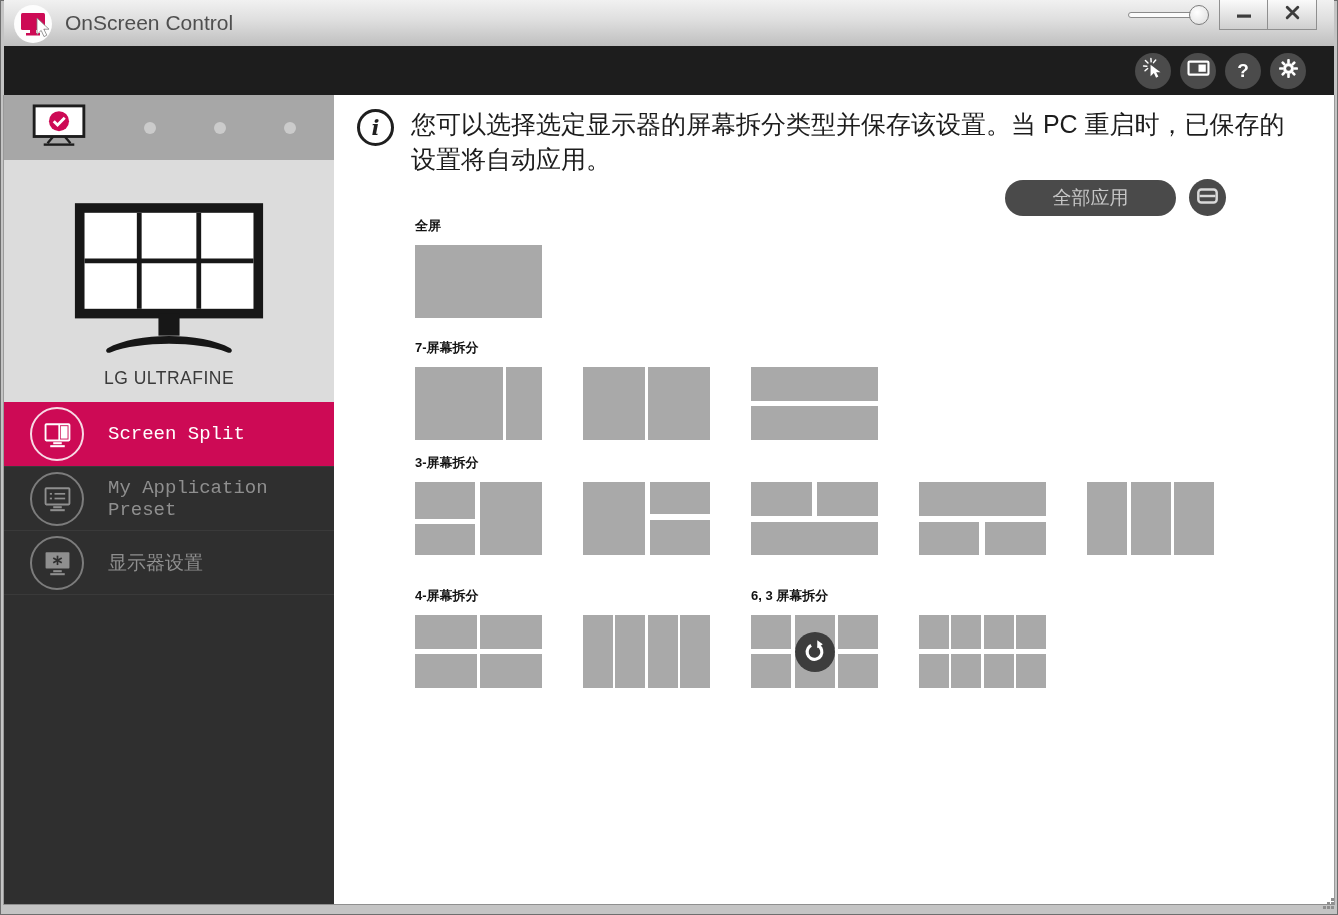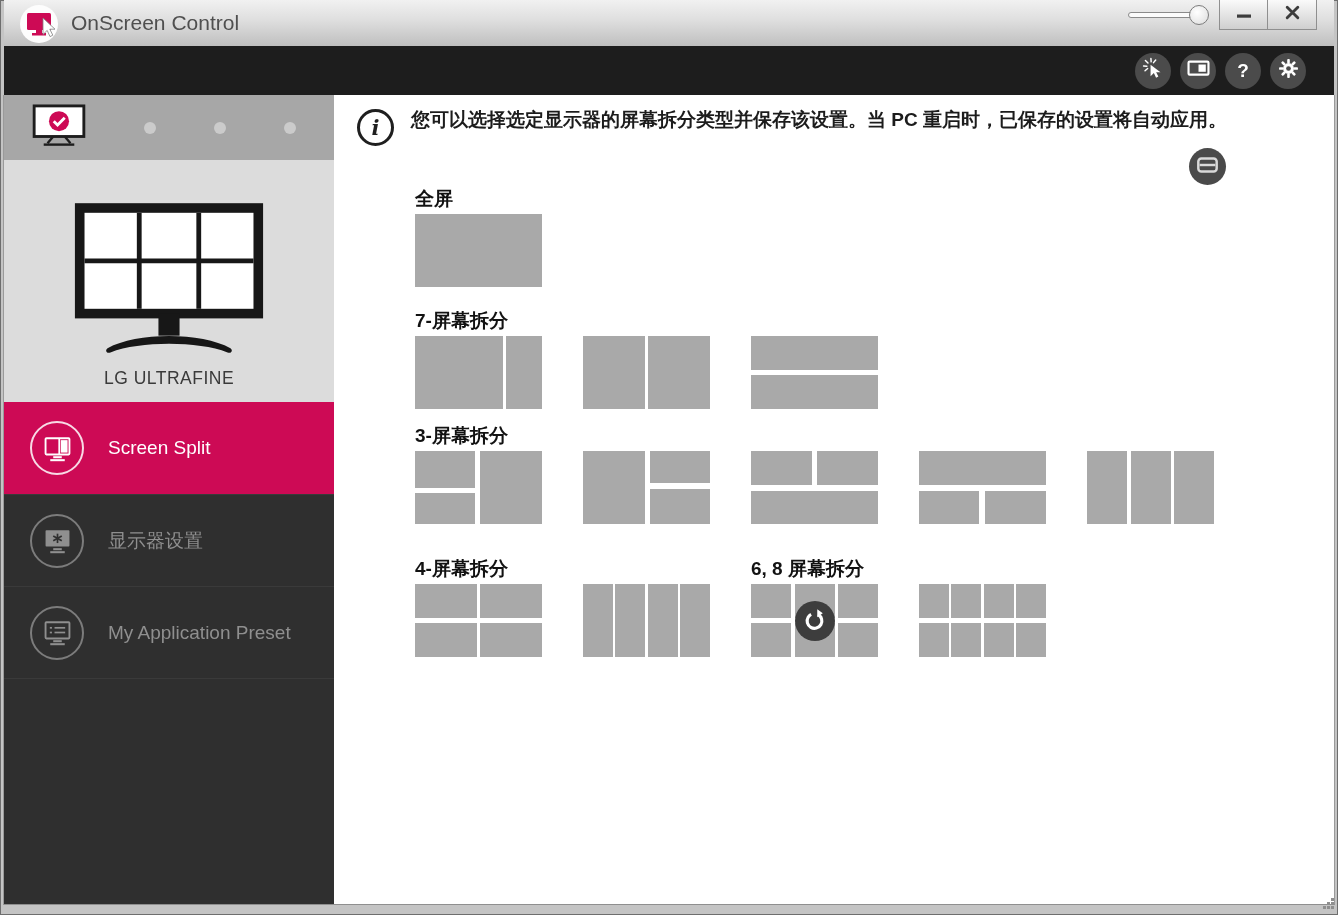--- a/index.html
+++ b/index.html
@@ -8,21 +8,21 @@
   .window {
     width: 1338px; height: 915px; position: relative;
     padding: 0 4px 10px 4px; background: #c4c4c4;
     outline: 1px solid #6e6e6e; outline-offset: -1px;
   }
 
   
   .titlebar {
     height: 46px; display: flex; align-items: center;
     background: linear-gradient(#f1f1f1 0%, #dedede 45%, #bfbfbf 100%);
-    position: relative; padding-left: 15px; text-align: right;
+    position: relative; padding-left: 9px; text-align: right;
   }
   .app-icon { width: 40px; height: 40px; margin-top: 2px; flex: none; }
   .title-text { margin-left: 12px; font-size: 21px; color: #4f4f4f; }
   .tb-slider { position: absolute; top: 12px; right: 128px; width: 78px; height: 6px;
     background: #fbfbfb; border: 1px solid #8a8a8a; border-radius: 3px; }
   .tb-slider .knob { position: absolute; right: -4px; top: -8px; width: 20px; height: 20px;
     border-radius: 50%; background: radial-gradient(circle at 40% 35%, #ffffff, #dcdcdc);
     border: 1px solid #7c7c7c; }
   .win-buttons { position: absolute; top: 0; right: 17px; display: flex; }
   .win-btn { width: 49px; height: 30px; border: 1px solid #8f8f8f; border-top: none;
@@ -42,54 +42,54 @@
 
   
   .sidebar { width: 330px; flex: none; background: #2f2f2f; display: flex; flex-direction: column; }
   .monitor-strip { height: 65px; background: #a7a7a7; display: flex; align-items: center;
     padding: 0 38px 0 28px; justify-content: space-between; }
   .monitor-dot { width: 12px; height: 12px; border-radius: 50%; background: #cbcbcb; }
   .monitor-preview { height: 242px; background: #dcdcdc; display: flex; flex-direction: column;
     align-items: center; padding-top: 42px; }
   .monitor-name { margin-top: 6px; font-size: 17.5px; color: #3a3a3a; letter-spacing: 0.5px; }
 
-  .menu-item { height: 92px; display: flex; align-items: center; padding-left: 26px; gap: 24px;
-    background: #2f2f2f; color: #8f8f8f; border-top: 1px solid #3a3a3a; cursor: default; }
+  .menu-item { height: 64px; display: flex; align-items: center; padding-left: 26px; gap: 24px;
+    background: #2f2f2f; color: #8f8f8f; border-top: 1px solid #3a3a3a; cursor: default; font-family: Liberation Mono, monospace; }
   .menu-item.active { background: #cd0a55; color: #ffffff; border-top: none; }
   .icon-ring { width: 54px; height: 54px; border: 2px solid #7c7c7c; border-radius: 50%;
     display: flex; align-items: center; justify-content: center; flex: none; }
   .menu-item.active .icon-ring { border-color: rgba(255,255,255,0.85); }
   .menu-label { font-size: 19px; }
   .sidebar-footer { flex: 1; background: #2f2f2f; border-top: 1px solid #3a3a3a; }
 
   
   .main { flex: 1; background: #fff; overflow: hidden; }
   .info-row { display: flex; gap: 17px; padding: 12px 30px 0 23px; }
   .info-icon { width: 37px; height: 37px; border: 3px solid #1f1f1f; border-radius: 50%;
     flex: none; display: flex; align-items: center; justify-content: center;
     font-family: "DejaVu Serif", serif; font-style: italic; font-weight: bold; font-size: 21px;
     color: #1f1f1f; margin-top: 2px; }
-  .info-text { font-size: 19px; line-height: 1.4; color: #1c1c1c; width: 895px; font-weight: bold; }
+  .info-text { font-size: 25px; line-height: 1.4; color: #1c1c1c; width: 895px; }
   .apply-row { display: flex; justify-content: flex-end; align-items: center; gap: 13px;
     padding-right: 108px; margin-top: 2px; }
   .apply-btn { height: 36px; min-width: 171px; padding: 0 20px; border: none; border-radius: 18px;
     background: #4a4a4a; color: #c6c6c6; font-size: 19px; display: flex; align-items: center;
     justify-content: center; font-family: inherit; }
   .disp-btn { width: 37px; height: 37px; border-radius: 50%; background: #4a4a4a; border: none;
     display: flex; align-items: center; justify-content: center; }
 
   .sections { padding-left: 81px; }
   .split-row { display: flex; }
   .split-row:nth-child(1) { margin-top: 1px; }
   .split-row:nth-child(2) { margin-top: 21px; }
   .split-row:nth-child(3) { margin-top: 14px; }
   .split-row:nth-child(4) { margin-top: 32px; }
   .split-row:nth-child(5) { margin-top: 37px; }
   .section { margin-right: 41px; }
-  .section-label { font-size: 19px; font-weight: bold; color: #121212; height: 24px; margin-bottom: 4px; }
+  .section-label { font-size: 13px; font-weight: bold; color: #121212; height: 24px; margin-bottom: 4px; }
   .tiles { display: flex; gap: 41px; }
   .tile { width: 127px; height: 73px; position: relative; background: #fff; cursor: pointer; }
   .cell { position: absolute; background: #a9a9a9; }
   .pip { position: absolute; border: 4px solid #ffffff; }
   .rotate-overlay { position: absolute; left: 50%; top: 50%; transform: translate(-50%,-50%);
     width: 40px; height: 40px; border-radius: 50%; background: #3d3d3d;
     display: flex; align-items: center; justify-content: center; }
 
   .grip { position: absolute; right: 3px; bottom: 1px; }
 </style>
@@ -218,61 +218,62 @@
             <rect x="13" y="26" width="10" height="2.4" fill="currentColor"></rect>
             <rect x="9.5" y="29.5" width="17" height="2.4" fill="currentColor"></rect>
           </svg>
         </span>
         <span class="menu-label">Screen Split</span>
       </div>
 
       <div class="menu-item">
         <span class="icon-ring">
           <svg viewBox="0 0 36 34" width="31" height="29" style="color:#8f8f8f">
-            <rect x="4" y="5" width="28" height="19" rx="1" fill="currentColor"></rect>
-            <g stroke="#2f2f2f" stroke-width="2">
-              <line x1="18" y1="9" x2="18" y2="20"></line>
-              <line x1="13" y1="11.6" x2="23" y2="17.4"></line>
-              <line x1="13" y1="17.4" x2="23" y2="11.6"></line>
-            </g>
-            <rect x="13" y="26" width="10" height="2.4" fill="currentColor"></rect>
-            <rect x="9.5" y="29.5" width="17" height="2.4" fill="currentColor"></rect>
-          </svg>
-        </span>
-        <span class="menu-label">显示器设置</span>
-      </div>
-
-      <div class="menu-item">
-        <span class="icon-ring">
-          <svg viewBox="0 0 36 34" width="31" height="29" style="color:#8f8f8f">
             <rect x="4" y="5" width="28" height="19" rx="1" fill="none" stroke="currentColor" stroke-width="2.2"></rect>
             <g stroke="currentColor" stroke-width="2">
               <line x1="9" y1="11.5" x2="11.5" y2="11.5"></line>
               <line x1="14.5" y1="11.5" x2="27" y2="11.5"></line>
               <line x1="9" y1="17" x2="11.5" y2="17"></line>
               <line x1="14.5" y1="17" x2="27" y2="17"></line>
             </g>
             <rect x="13" y="26" width="10" height="2.4" fill="currentColor"></rect>
             <rect x="9.5" y="29.5" width="17" height="2.4" fill="currentColor"></rect>
           </svg>
         </span>
         <span class="menu-label">My Application Preset</span>
       </div>
 
+      <div class="menu-item">
+        <span class="icon-ring">
+          <svg viewBox="0 0 36 34" width="31" height="29" style="color:#8f8f8f">
+            <rect x="4" y="5" width="28" height="19" rx="1" fill="currentColor"></rect>
+            <g stroke="#2f2f2f" stroke-width="2">
+              <line x1="18" y1="9" x2="18" y2="20"></line>
+              <line x1="13" y1="11.6" x2="23" y2="17.4"></line>
+              <line x1="13" y1="17.4" x2="23" y2="11.6"></line>
+            </g>
+            <rect x="13" y="26" width="10" height="2.4" fill="currentColor"></rect>
+            <rect x="9.5" y="29.5" width="17" height="2.4" fill="currentColor"></rect>
+          </svg>
+        </span>
+        <span class="menu-label">显示器设置</span>
+      </div>
+
 
       <div class="sidebar-footer"></div>
     </div>
 
     <div class="main">
       <div class="info-row">
         <div class="info-icon">i</div>
         <div class="info-text">您可以选择选定显示器的屏幕拆分类型并保存该设置。当 PC 重启时，已保存的设置将自动应用。</div>
       </div>
 
       <div class="apply-row">
+        <button class="apply-btn">全部应用</button>
         <button class="disp-btn">
           <span>
             <svg viewBox="0 0 24 18" width="21" height="16">
               <rect x="1.5" y="1.5" width="21" height="15" rx="3.5" fill="none" stroke="#d9d9d9" stroke-width="2.8"></rect>
               <line x1="3" y1="9" x2="21" y2="9" stroke="#d9d9d9" stroke-width="2.8"></line>
             </svg>
           </span>
         </button>
       </div>
 
@@ -350,21 +351,21 @@
                 </div>
                 <div class="tile">
                   <div class="cell" style="left: 0%; top: 0%; width: 23.8%; height: 100%;"></div>
                   <div class="cell" style="left: 25.4%; top: 0%; width: 23.8%; height: 100%;"></div>
                   <div class="cell" style="left: 50.8%; top: 0%; width: 23.8%; height: 100%;"></div>
                   <div class="cell" style="left: 76.2%; top: 0%; width: 23.8%; height: 100%;"></div>
                 </div>
               </div>
             </div>
             <div class="section">
-              <div class="section-label">6, 8 屏幕拆分</div>
+              <div class="section-label">6, 3 屏幕拆分</div>
               <div class="tiles">
                 <div class="tile">
                   <div class="cell" style="left: 0%; top: 0%; width: 31.5%; height: 46%;"></div>
                   <div class="cell" style="left: 34.3%; top: 0%; width: 31.5%; height: 46%;"></div>
                   <div class="cell" style="left: 68.6%; top: 0%; width: 31.4%; height: 46%;"></div>
                   <div class="cell" style="left: 0%; top: 54%; width: 31.5%; height: 46%;"></div>
                   <div class="cell" style="left: 34.3%; top: 54%; width: 31.5%; height: 46%;"></div>
                   <div class="cell" style="left: 68.6%; top: 54%; width: 31.4%; height: 46%;"></div>
                   <div class="rotate-overlay">
                     <svg viewBox="0 0 25 25" width="23" height="23">

